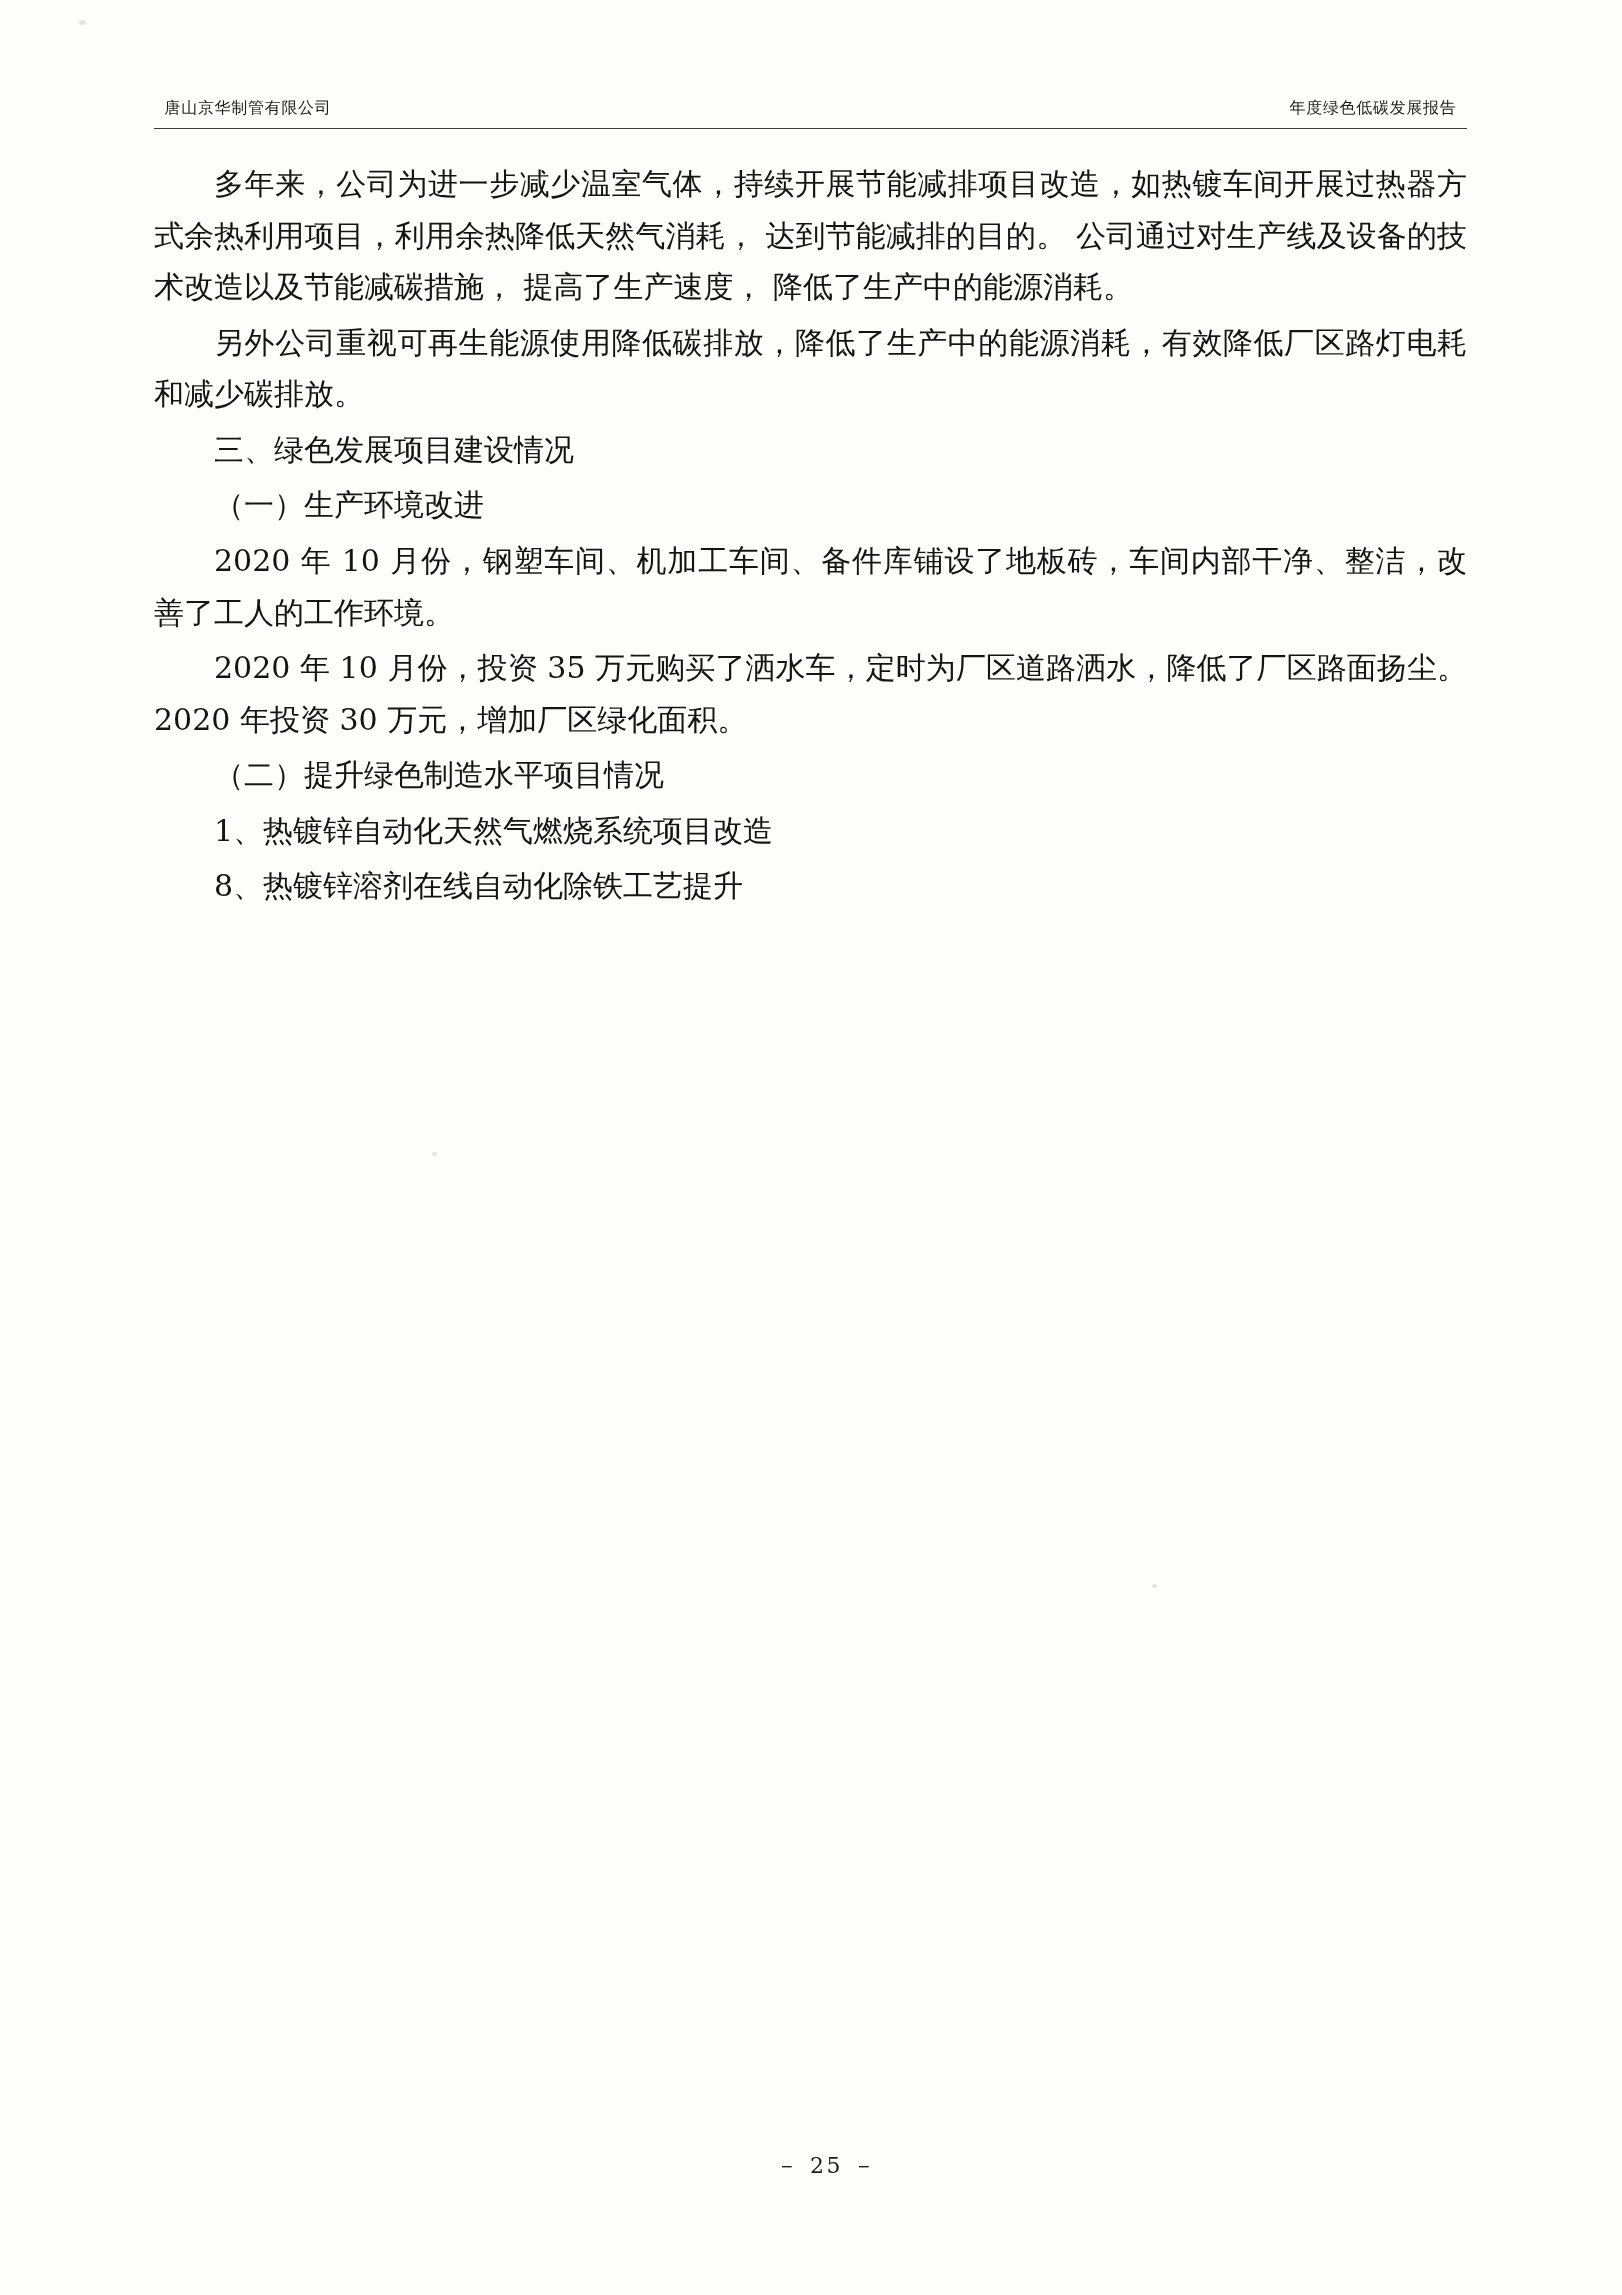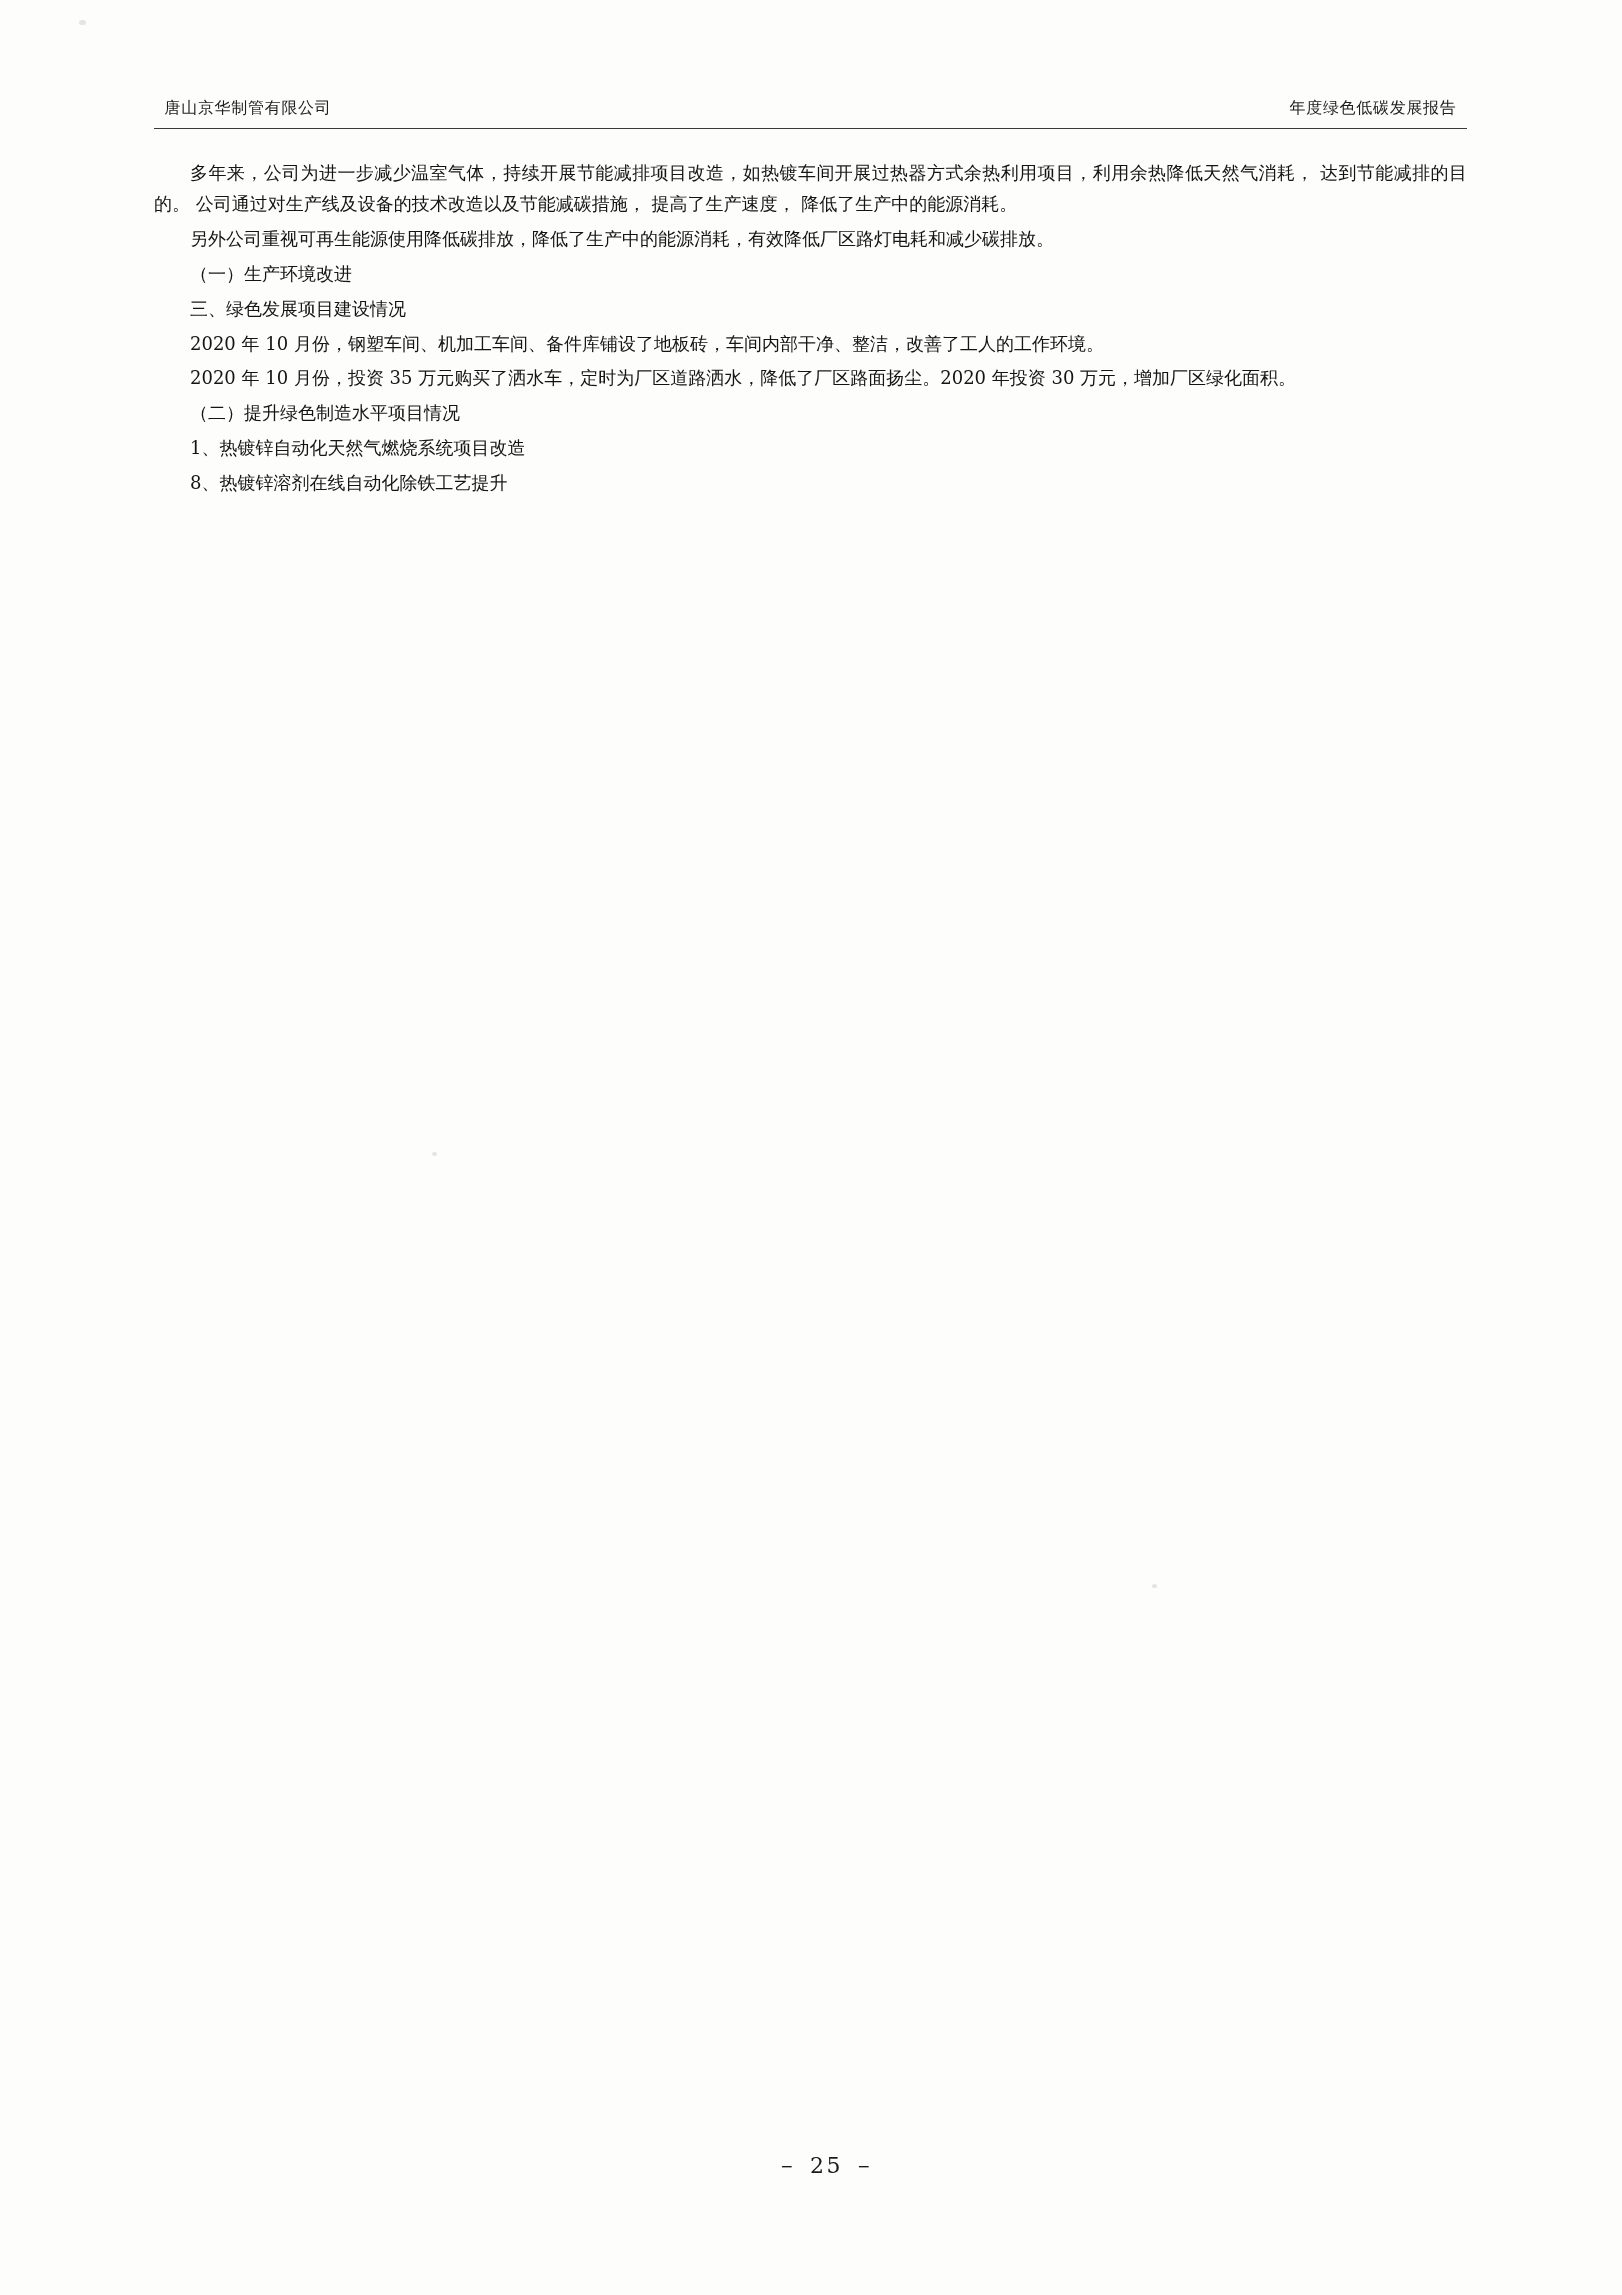--- a/index.html
+++ b/index.html
@@ -41,21 +41,21 @@
     letter-spacing: 0.7px;
     color: #1e1e1e;
     padding: 0 10.5px 9.2px 10.5px;
     border-bottom: 1.3px solid #3a3a3a;
   }
   .header .left, .header .right {
     white-space: nowrap;
   }
   .body-text {
     margin-top: 29px;
-    font-size: 18px;
+    font-size: 30px;
     line-height: 1.72;
     text-align: justify;
     text-justify: inter-ideograph;
     color: #141414;
   }
   p.para {
     margin: 0 0 3.9px 0;
     text-indent: 2em;
     text-align: justify;
   }
@@ -89,22 +89,22 @@
     <div class="content">
 
       <div class="header">
         <span class="left">唐山京华制管有限公司</span>
         <span class="right">年度绿色低碳发展报告</span>
       </div>
 
       <div class="body-text">
         <p class="para">多年来，公司为进一步减少温室气体，持续开展节能减排项目改造，如热镀车间开展过热器方式余热利用项目，利用余热降低天然气消耗， 达到节能减排的目的。 公司通过对生产线及设备的技术改造以及节能减碳措施， 提高了生产速度， 降低了生产中的能源消耗。</p>
         <p class="para">另外公司重视可再生能源使用降低碳排放，降低了生产中的能源消耗，有效降低厂区路灯电耗和减少碳排放。</p>
+        <p class="para">三、绿色发展项目建设情况</p>
         <p class="para">（一）生产环境改进</p>
-        <p class="para">三、绿色发展项目建设情况</p>
         <p class="para">2020 年 10 月份，钢塑车间、机加工车间、备件库铺设了地板砖，车间内部干净、整洁，改善了工人的工作环境。</p>
         <p class="para">2020 年 10 月份，投资 35 万元购买了洒水车，定时为厂区道路洒水，降低了厂区路面扬尘。2020 年投资 30 万元，增加厂区绿化面积。</p>
         <p class="para">（二）提升绿色制造水平项目情况</p>
         <p class="para">1、热镀锌自动化天然气燃烧系统项目改造</p>
         <p class="para">8、热镀锌溶剂在线自动化除铁工艺提升</p>
       </div>
 
     </div>
 
     <div class="footer">－ 25 －</div>

